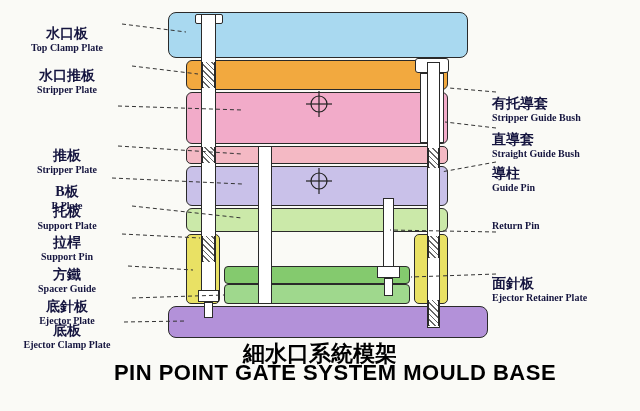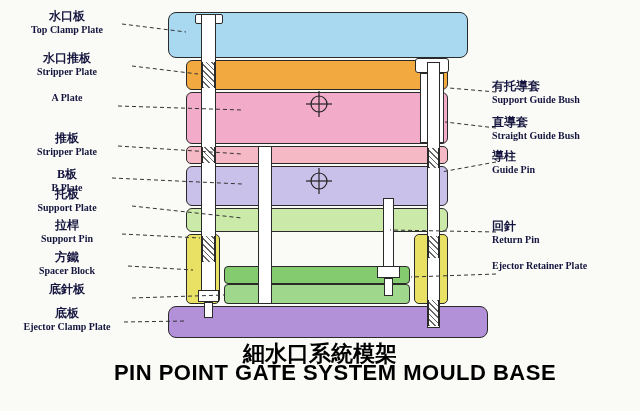--- a/index.html
+++ b/index.html
@@ -10,21 +10,21 @@
     overflow:hidden;
     font-family:"Liberation Serif", serif;
   }
   
   .lbl{
     position:absolute;
     color:#15153f;
     font-weight:bold;
     line-height:1.16;
   }
-  .lbl .zh{font-size:12px;display:block;}
+  .lbl .zh{font-size:14px;display:block;margin-top:16px;}
   .lbl .en{font-size:10px;display:block;}
   .lbl-left{left:2px;width:130px;text-align:center;}
   .lbl-right{left:492px;width:140px;text-align:left;}
   
   .plate{
     position:absolute;
     border:1px solid #2a2a2a;
     box-sizing:border-box;
     z-index:1;
   }
@@ -65,67 +65,67 @@
 
   <div class="lbl lbl-left" style="top:10px">
       <span class="zh">水口板</span>
       <span class="en">Top Clamp Plate</span>
     </div>
   <div class="lbl lbl-left" style="top:52px">
       <span class="zh">水口推板</span>
       <span class="en">Stripper Plate</span>
     </div>
   <div class="lbl lbl-left" style="top:92px">
-      <span class="en">A Plate</span>
     </div>
   <div class="lbl lbl-left" style="top:132px">
       <span class="zh">推板</span>
       <span class="en">Stripper Plate</span>
     </div>
   <div class="lbl lbl-left" style="top:168px">
       <span class="zh">B板</span>
       <span class="en">B Plate</span>
     </div>
   <div class="lbl lbl-left" style="top:188px">
       <span class="zh">托板</span>
       <span class="en">Support Plate</span>
     </div>
   <div class="lbl lbl-left" style="top:219px">
       <span class="zh">拉桿</span>
       <span class="en">Support Pin</span>
     </div>
   <div class="lbl lbl-left" style="top:251px">
       <span class="zh">方鐵</span>
-      <span class="en">Spacer Block</span>
+      <span class="en">Spacer Guide</span>
     </div>
   <div class="lbl lbl-left" style="top:283px">
       <span class="zh">底針板</span>
+      <span class="en">Ejector Plate</span>
     </div>
   <div class="lbl lbl-left" style="top:307px">
       <span class="zh">底板</span>
       <span class="en">Ejector Clamp Plate</span>
     </div>
 
   <div class="lbl lbl-right" style="top:80px">
       <span class="zh">有托導套</span>
-      <span class="en">Support Guide Bush</span>
+      <span class="en">Stripper Guide Bush</span>
     </div>
   <div class="lbl lbl-right" style="top:116px">
       <span class="zh">直導套</span>
       <span class="en">Straight Guide Bush</span>
     </div>
   <div class="lbl lbl-right" style="top:150px">
       <span class="zh">導柱</span>
       <span class="en">Guide Pin</span>
     </div>
   <div class="lbl lbl-right" style="top:220px">
-      <span class="zh">回針</span>
       <span class="en">Return Pin</span>
     </div>
   <div class="lbl lbl-right" style="top:260px">
+      <span class="zh">面針板</span>
       <span class="en">Ejector Retainer Plate</span>
     </div>
 
   <div class="plate" style="left: 168px; top: 12px; width: 300px; height: 46px; border-radius: 8px; background-color: rgb(169, 217, 240);"></div>
   <div class="plate" style="left: 186px; top: 60px; width: 262px; height: 30px; border-radius: 6px; background-color: rgb(242, 169, 63);"></div>
   <div class="plate" style="left: 186px; top: 92px; width: 262px; height: 52px; border-radius: 6px; background-color: rgb(242, 171, 201);"></div>
   <div class="plate" style="left: 186px; top: 146px; width: 262px; height: 18px; border-radius: 5px; background-color: rgb(244, 185, 196);"></div>
   <div class="plate" style="left: 186px; top: 166px; width: 262px; height: 40px; border-radius: 6px; background-color: rgb(201, 193, 233);"></div>
   <div class="plate" style="left: 186px; top: 208px; width: 262px; height: 24px; border-radius: 6px; background-color: rgb(203, 233, 169);"></div>
   <div class="plate" style="left: 186px; top: 234px; width: 34px; height: 70px; border-radius: 5px; background-color: rgb(233, 225, 100);"></div>

